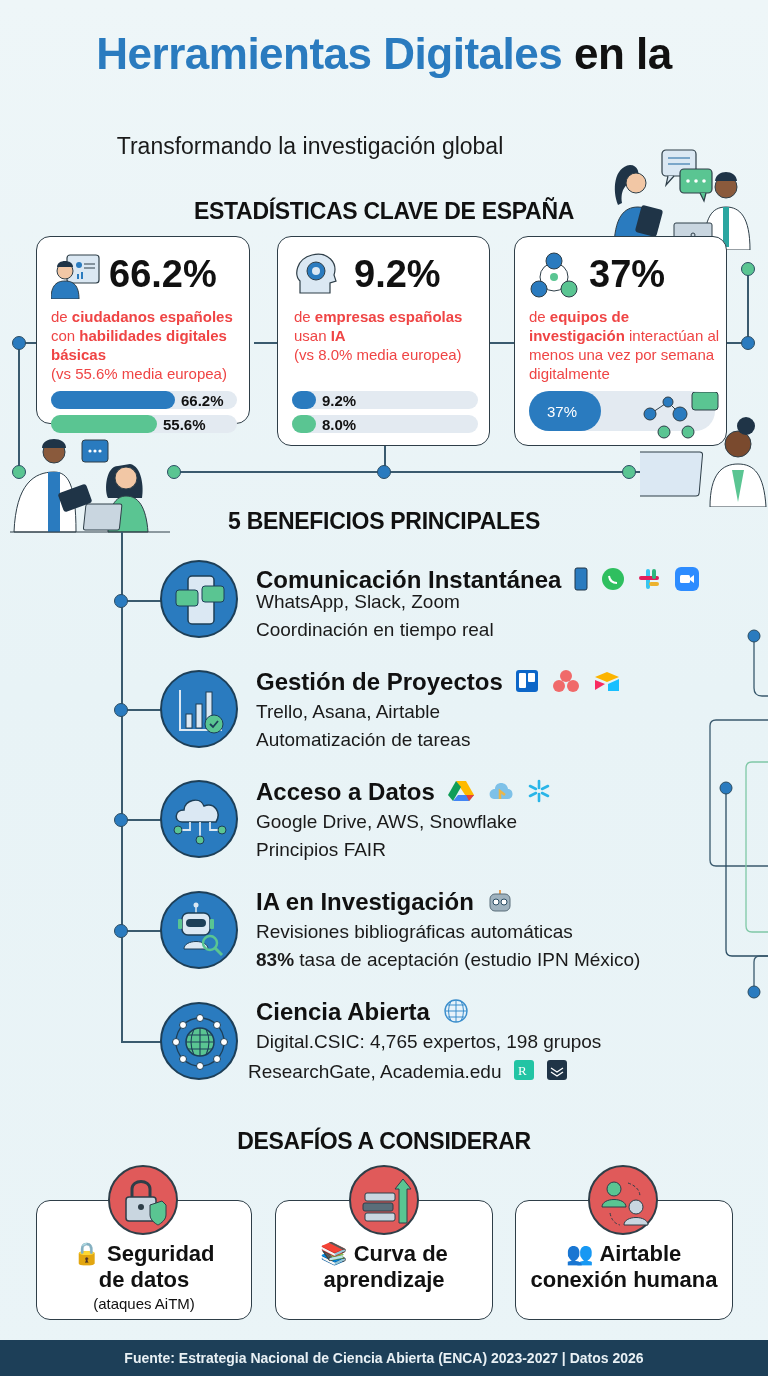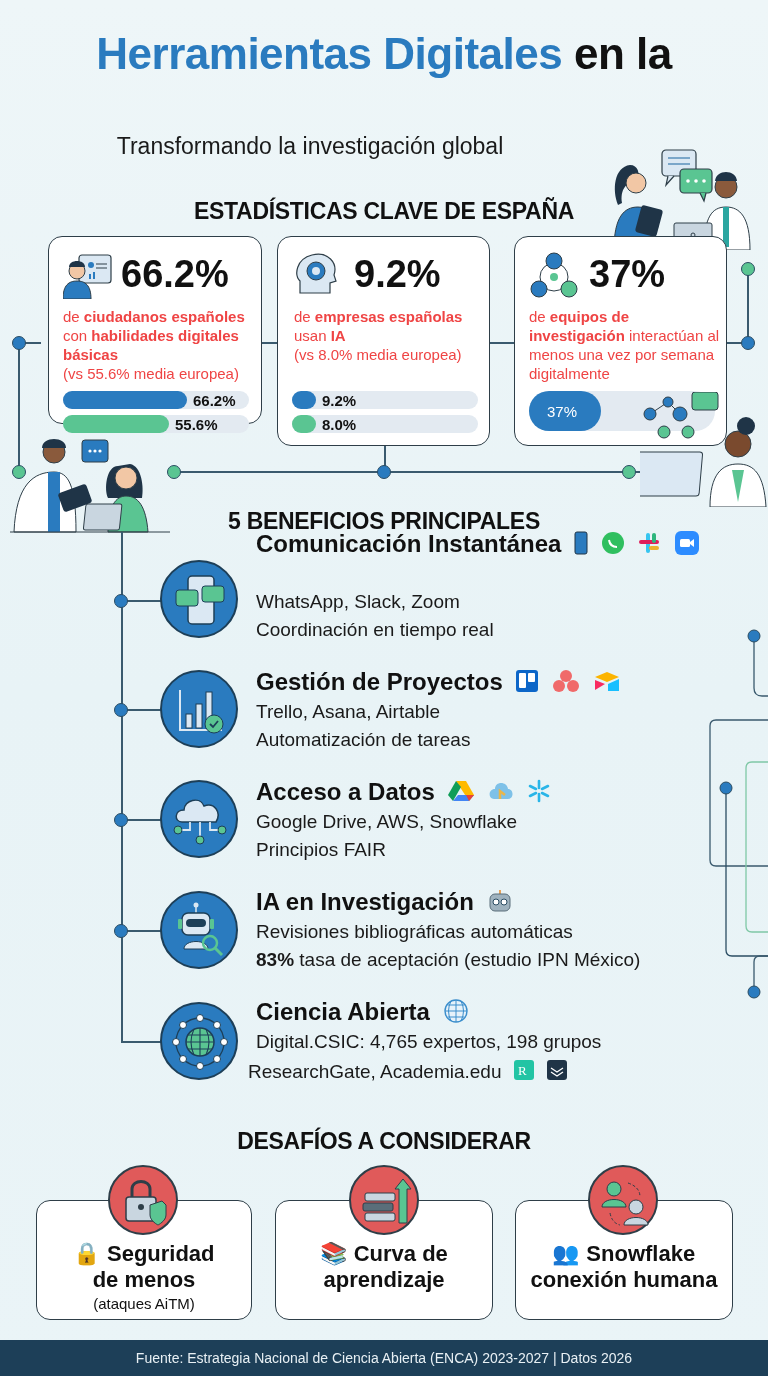--- a/index.html
+++ b/index.html
@@ -49,21 +49,21 @@
   .ben-title { position: absolute; font-weight: bold; font-size: 24px; color: #111; white-space: nowrap; }
   .ben-line { position: absolute; font-size: 19px; color: #1a1a1a; white-space: nowrap; }
   .logo { display: inline-block; vertical-align: middle; margin-left: 6px; }
   
   .ch-card { position: absolute; background: #fff; border: 1.5px solid #2e3e48; border-radius: 14px; }
   .ch-circle { position: absolute; width: 70px; height: 70px; border-radius: 50%; background: #e05a5a; border: 2px solid #2e3e48; }
   .ch-title { position: absolute; width: 100%; text-align: center; font-weight: bold; font-size: 22px; line-height: 26px; color: #111; }
   .ch-sub { position: absolute; width: 100%; text-align: center; font-size: 15px; color: #111; }
   .footer {
     position: absolute; left: 0; top: 1340px; width: 768px; height: 36px;
-    background: #1d3f58; color: #e8f0f4; font-size: 14px; text-align: center; line-height: 36px;
+    background: #1d3f58; color: #e8f0f4; font-size: 14px; text-align: center; line-height: 36px; font-weight: bold;
   }
 </style>
 </head>
 <body>
 
 <div class="title">
   <span class="blue">Herramientas Digitales</span><span> en la</span><br>
 </div>
 <div class="subtitle">Transformando la investigación global</div>
 
@@ -102,21 +102,21 @@
 <div class="line" style="left:727px;top:342px;width:22px;height:1.5px"></div>
 <div class="line" style="left:747px;top:268px;width:1.5px;height:75px"></div>
 <div class="dot green" style="left:741px;top:262px"></div>
 <div class="dot blue" style="left:741px;top:336px"></div>
 <div class="line" style="left:174px;top:471px;width:466px;height:1.5px"></div>
 <div class="line" style="left:384px;top:446px;width:1.5px;height:26px"></div>
 <div class="dot green" style="left:167px;top:465px"></div>
 <div class="dot blue" style="left:377px;top:465px"></div>
 <div class="dot green" style="left:622px;top:465px"></div>
 
-<div class="card" style="left:48px;top:236px;width:214px;height:188px">
+<div class="card" style="left:36px;top:236px;width:214px;height:188px">
   <svg class="abs" style="left:14px;top:16px" width="50" height="46">
     <rect x="16" y="2" width="32" height="28" rx="3" fill="#dbe8f3" stroke="#2e3e48" stroke-width="1.2"></rect>
     <circle cx="28" cy="12" r="3" fill="#2a7bbf"></circle>
       <line x1="33" y1="11" x2="44" y2="11" stroke="#2e3e48"></line>
       <line x1="33" y1="15" x2="44" y2="15" stroke="#2e3e48"></line>
     <rect x="26" y="21" width="2" height="5" fill="#2a7bbf"></rect>
       <rect x="30" y="19" width="2" height="7" fill="#2a7bbf"></rect>
     <circle cx="14" cy="18" r="8" fill="#f2c7a5" stroke="#2e3e48"></circle>
     <path d="M6 14 C6 6 22 6 22 14" fill="#1f3447"></path>
     <path d="M0 46 C0 32 6 28 14 28 C22 28 28 32 28 46Z" fill="#2a7bbf" stroke="#2e3e48"></path>
@@ -227,21 +227,21 @@
   <circle cx="54" cy="372" r="6" fill="#2a7bbf" stroke="#2b4d63"></circle>
 </svg>
 
 <div class="ben-circle" style="left:160px;top:560px">
   <svg width="78" height="78">
     <rect x="26" y="14" width="26" height="48" rx="4" fill="#dbe8f3" stroke="#1d3f58" stroke-width="1.5"></rect>
     <rect x="14" y="28" width="22" height="16" rx="3" fill="#5ac592" stroke="#1d3f58"></rect>
     <rect x="40" y="24" width="22" height="16" rx="3" fill="#5ac592" stroke="#1d3f58"></rect>
   </svg>
 </div>
-<div class="ben-title" style="left:256px;top:530px">
+<div class="ben-title" style="left:256px;top:566px">
   <span>Comunicación Instantánea</span>
   <span class="logo"><svg width="14" height="24">
         <rect x="1" y="1" width="12" height="22" rx="2" fill="#2a7bbf" stroke="#1f3447"></rect>
       </svg></span>
   <span class="logo"><svg width="24" height="24">
         <circle cx="12" cy="12" r="11" fill="#2fbf5f"></circle>
         <path d="M8 9 Q9 16 16 16" stroke="#fff" stroke-width="2" fill="none"></path>
       </svg></span>
   <span class="logo"><svg width="24" height="24">
         <rect x="9" y="2" width="4" height="20" rx="2" fill="#36c5f0"></rect>
@@ -382,21 +382,21 @@
       </svg></span>
   <span class="logo"><svg width="22" height="22">
         <rect x="1" y="1" width="20" height="20" rx="3" fill="#1f3447"></rect>
         <path d="M5 9 L11 13 L17 9 M5 13 L11 17 L17 13" stroke="#fff" stroke-width="1.3" fill="none"></path>
       </svg></span>
 </div>
 
 <div class="section-h" style="left:0;top:1128px;width:768px;">DESAFÍOS A CONSIDERAR</div>
 
 <div class="ch-card" style="left:36px;top:1200px;width:216px;height:120px">
-  <div class="ch-title" style="top:40px"><span>🔒</span> <span>Seguridad</span><br><span>de menos</span></div>
+  <div class="ch-title" style="top:40px"><span>🔒</span> <span>Seguridad</span><br><span>de datos</span></div>
   <div class="ch-sub" style="top:94px">(ataques AiTM)</div>
 </div>
 <div class="ch-circle" style="left:108px;top:1165px">
   <svg width="70" height="70">
     <path d="M22 30 L22 22 C22 12 40 12 40 22 L40 30" fill="none" stroke="#2e3e48" stroke-width="3"></path>
     <rect x="16" y="30" width="30" height="24" rx="3" fill="#c9d6e0" stroke="#2e3e48" stroke-width="1.5"></rect>
     <circle cx="31" cy="40" r="3" fill="#2e3e48"></circle>
     <path d="M40 38 L52 34 L56 38 L56 48 C56 54 48 58 48 58 C48 58 40 54 40 48Z" fill="#5ac592" stroke="#2e3e48"></path>
   </svg>
 </div>
@@ -407,21 +407,21 @@
 <div class="ch-circle" style="left:349px;top:1165px">
   <svg width="70" height="70">
     <rect x="14" y="46" width="30" height="8" rx="2" fill="#c9d6e0" stroke="#2e3e48"></rect>
     <rect x="12" y="36" width="30" height="8" rx="2" fill="#5a6e7a" stroke="#2e3e48"></rect>
     <rect x="14" y="26" width="30" height="8" rx="2" fill="#c9d6e0" stroke="#2e3e48"></rect>
     <path d="M48 56 L48 22 L44 22 L52 12 L60 22 L56 22 L56 56Z" fill="#5ac592" stroke="#2e3e48"></path>
   </svg>
 </div>
 
 <div class="ch-card" style="left:515px;top:1200px;width:218px;height:120px">
-  <div class="ch-title" style="top:40px"><span>👥</span> <span>Snowflake</span><br><span>conexión humana</span></div>
+  <div class="ch-title" style="top:40px"><span>👥</span> <span>Airtable</span><br><span>conexión humana</span></div>
 </div>
 <div class="ch-circle" style="left:588px;top:1165px">
   <svg width="70" height="70">
     <circle cx="24" cy="22" r="7" fill="#5ac592" stroke="#2e3e48"></circle>
     <path d="M12 40 C12 30 36 30 36 40Z" fill="#5ac592" stroke="#2e3e48"></path>
     <circle cx="46" cy="40" r="7" fill="#c9d6e0" stroke="#2e3e48"></circle>
     <path d="M34 58 C34 48 58 48 58 58Z" fill="#c9d6e0" stroke="#2e3e48"></path>
     <path d="M38 16 Q50 20 50 30" stroke="#2e3e48" stroke-dasharray="3 2" fill="none"></path>
     <path d="M20 46 Q22 56 30 58" stroke="#2e3e48" stroke-dasharray="3 2" fill="none"></path>
   </svg>

